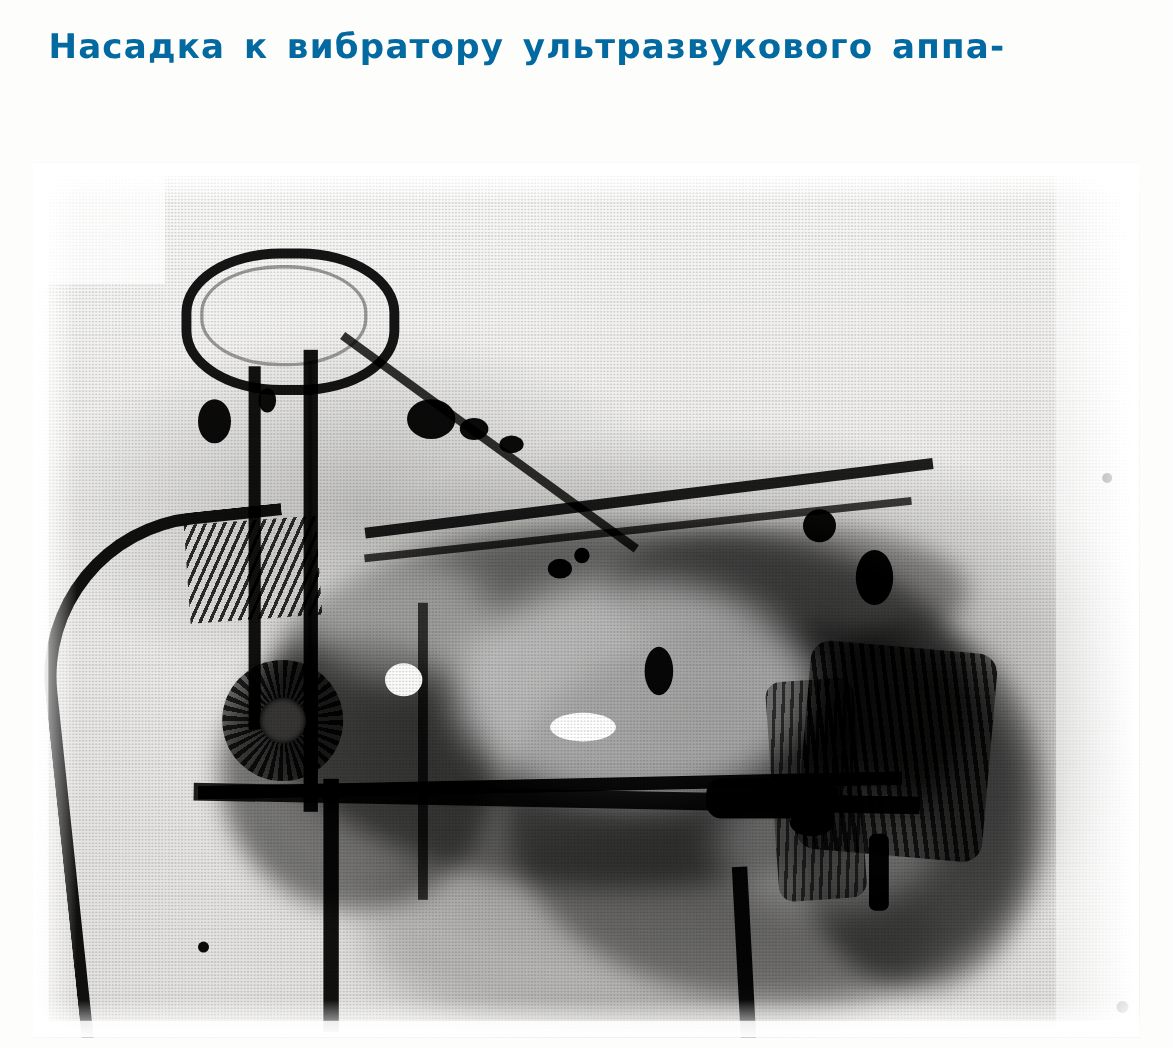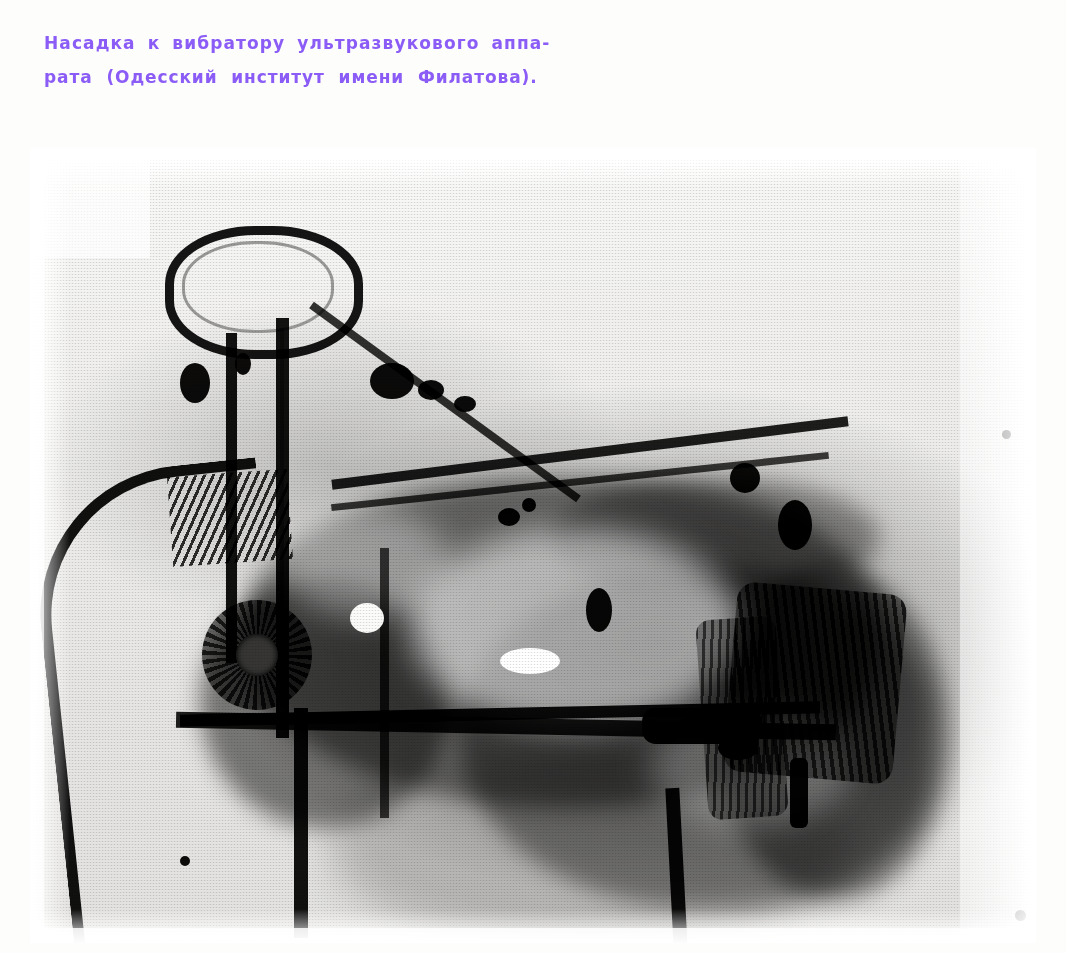--- a/index.html
+++ b/index.html
@@ -23,23 +23,23 @@
   }
 
   
   .caption {
     position: absolute;
     left: 44px;
     top: 26px;
     width: 990px;
     font-family: "DejaVu Sans", sans-serif;
     font-weight: bold;
-    font-size: 17px;
+    font-size: 31px;
     line-height: 34px;
-    color: #8b5cf6;
+    color: #0369a1;
     letter-spacing: 0.2px;
   }
   .caption .line {
     display: block;
     white-space: nowrap;
   }
   .caption .line1 {
     letter-spacing: 1.1px;
     word-spacing: 5px;
   }
@@ -258,21 +258,20 @@
     background: #ffffff;
   }
 </style>
 </head>
 <body>
 
 <div id="page">
 
   <div class="caption">
     <span class="line line1">Насадка  к вибратору  ультразвукового  аппа-</span>
-    <span class="line line2">рата  (Одесский  институт  имени  Филатова).</span>
   </div>
 
   <div id="photo-wrap">
     <div id="photo">
 
       <div class="blob b1"></div>
       <div class="blob b6"></div>
       <div class="blob b2"></div>
       <div class="blob b3"></div>
       <div class="blob b4"></div>

